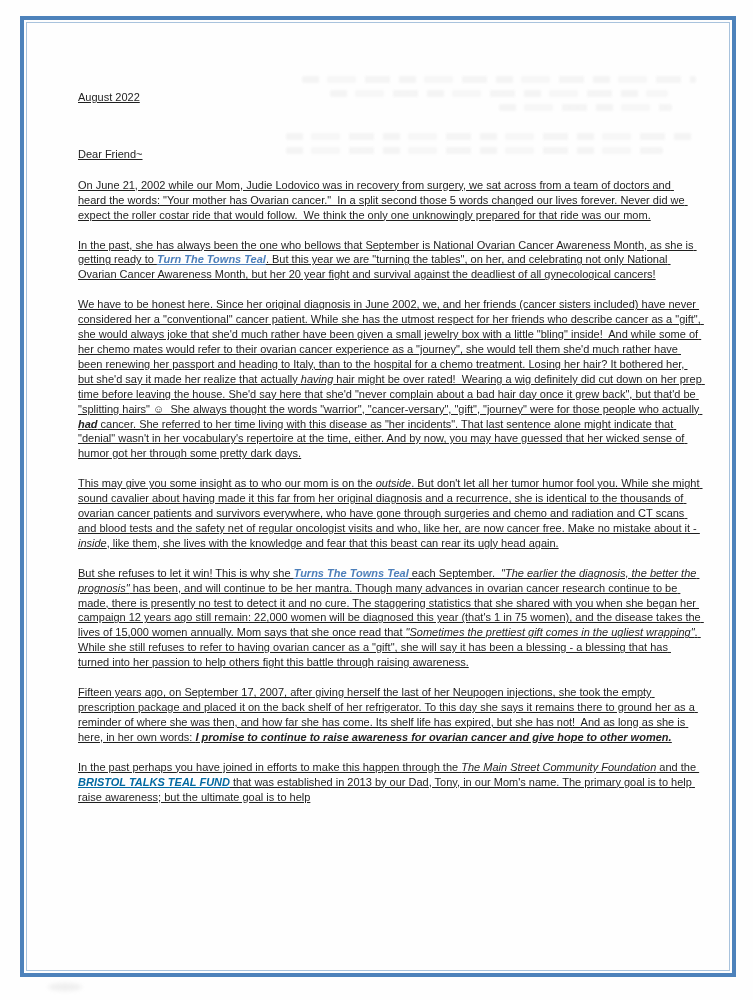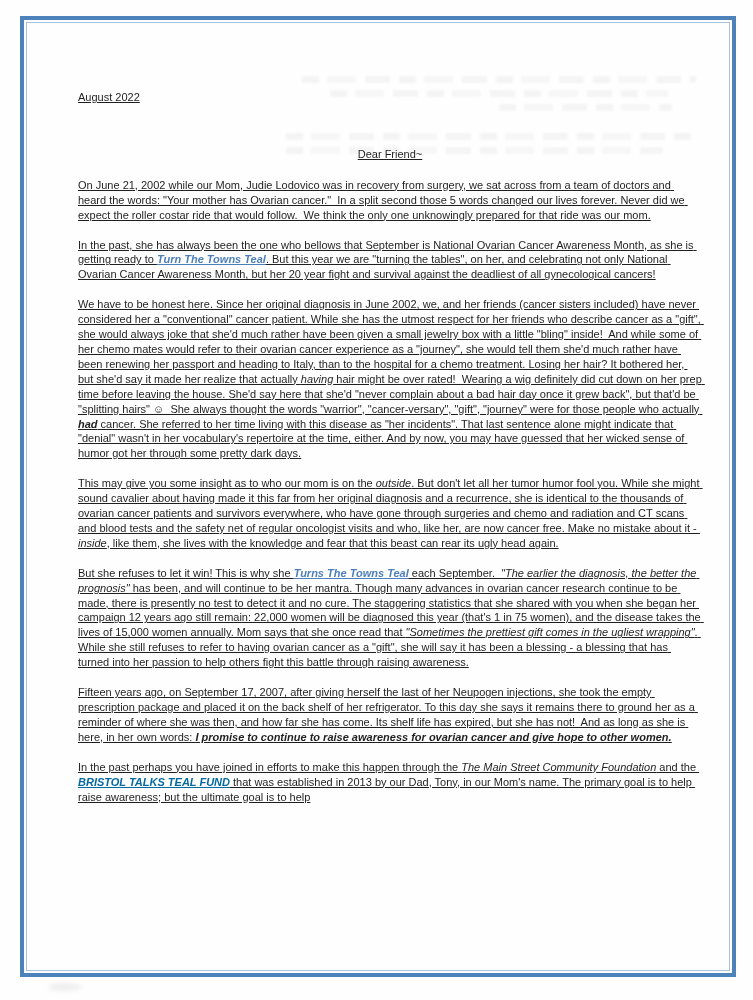--- a/index.html
+++ b/index.html
@@ -15,21 +15,21 @@
     border:4px solid #4d82bb;box-sizing:border-box;
   }
   .frame-inner{
     position:absolute;inset:2px;border:1px solid #a9c3dd;
   }
   .content{
     position:absolute;left:78px;top:90px;width:624px;
     color:#1f1f1f;font-size:11px;line-height:14.9px;text-decoration:underline;
   }
   .date-line{margin:0 0 42px 0;white-space:pre-wrap;}
-  .salutation{margin:0 0 16px 0;white-space:pre-wrap;text-align:center;}
+  .salutation{margin:0 0 16px 0;white-space:pre-wrap;}
   .para{margin:0 0 15px 0;white-space:pre-wrap;}
   .it{font-style:italic;}
   .bi{font-style:italic;font-weight:bold;}
   .link{font-style:italic;font-weight:bold;text-decoration:underline;cursor:pointer;}
   .link.teal{color:#4d7fba;}
   .link.blue{color:#0369a1;}
   .promise{font-style:italic;font-weight:bold;text-decoration:underline;}
   
   .bleed{position:absolute;filter:blur(1.3px);opacity:.55;pointer-events:none;}
   .bleed .bl{

